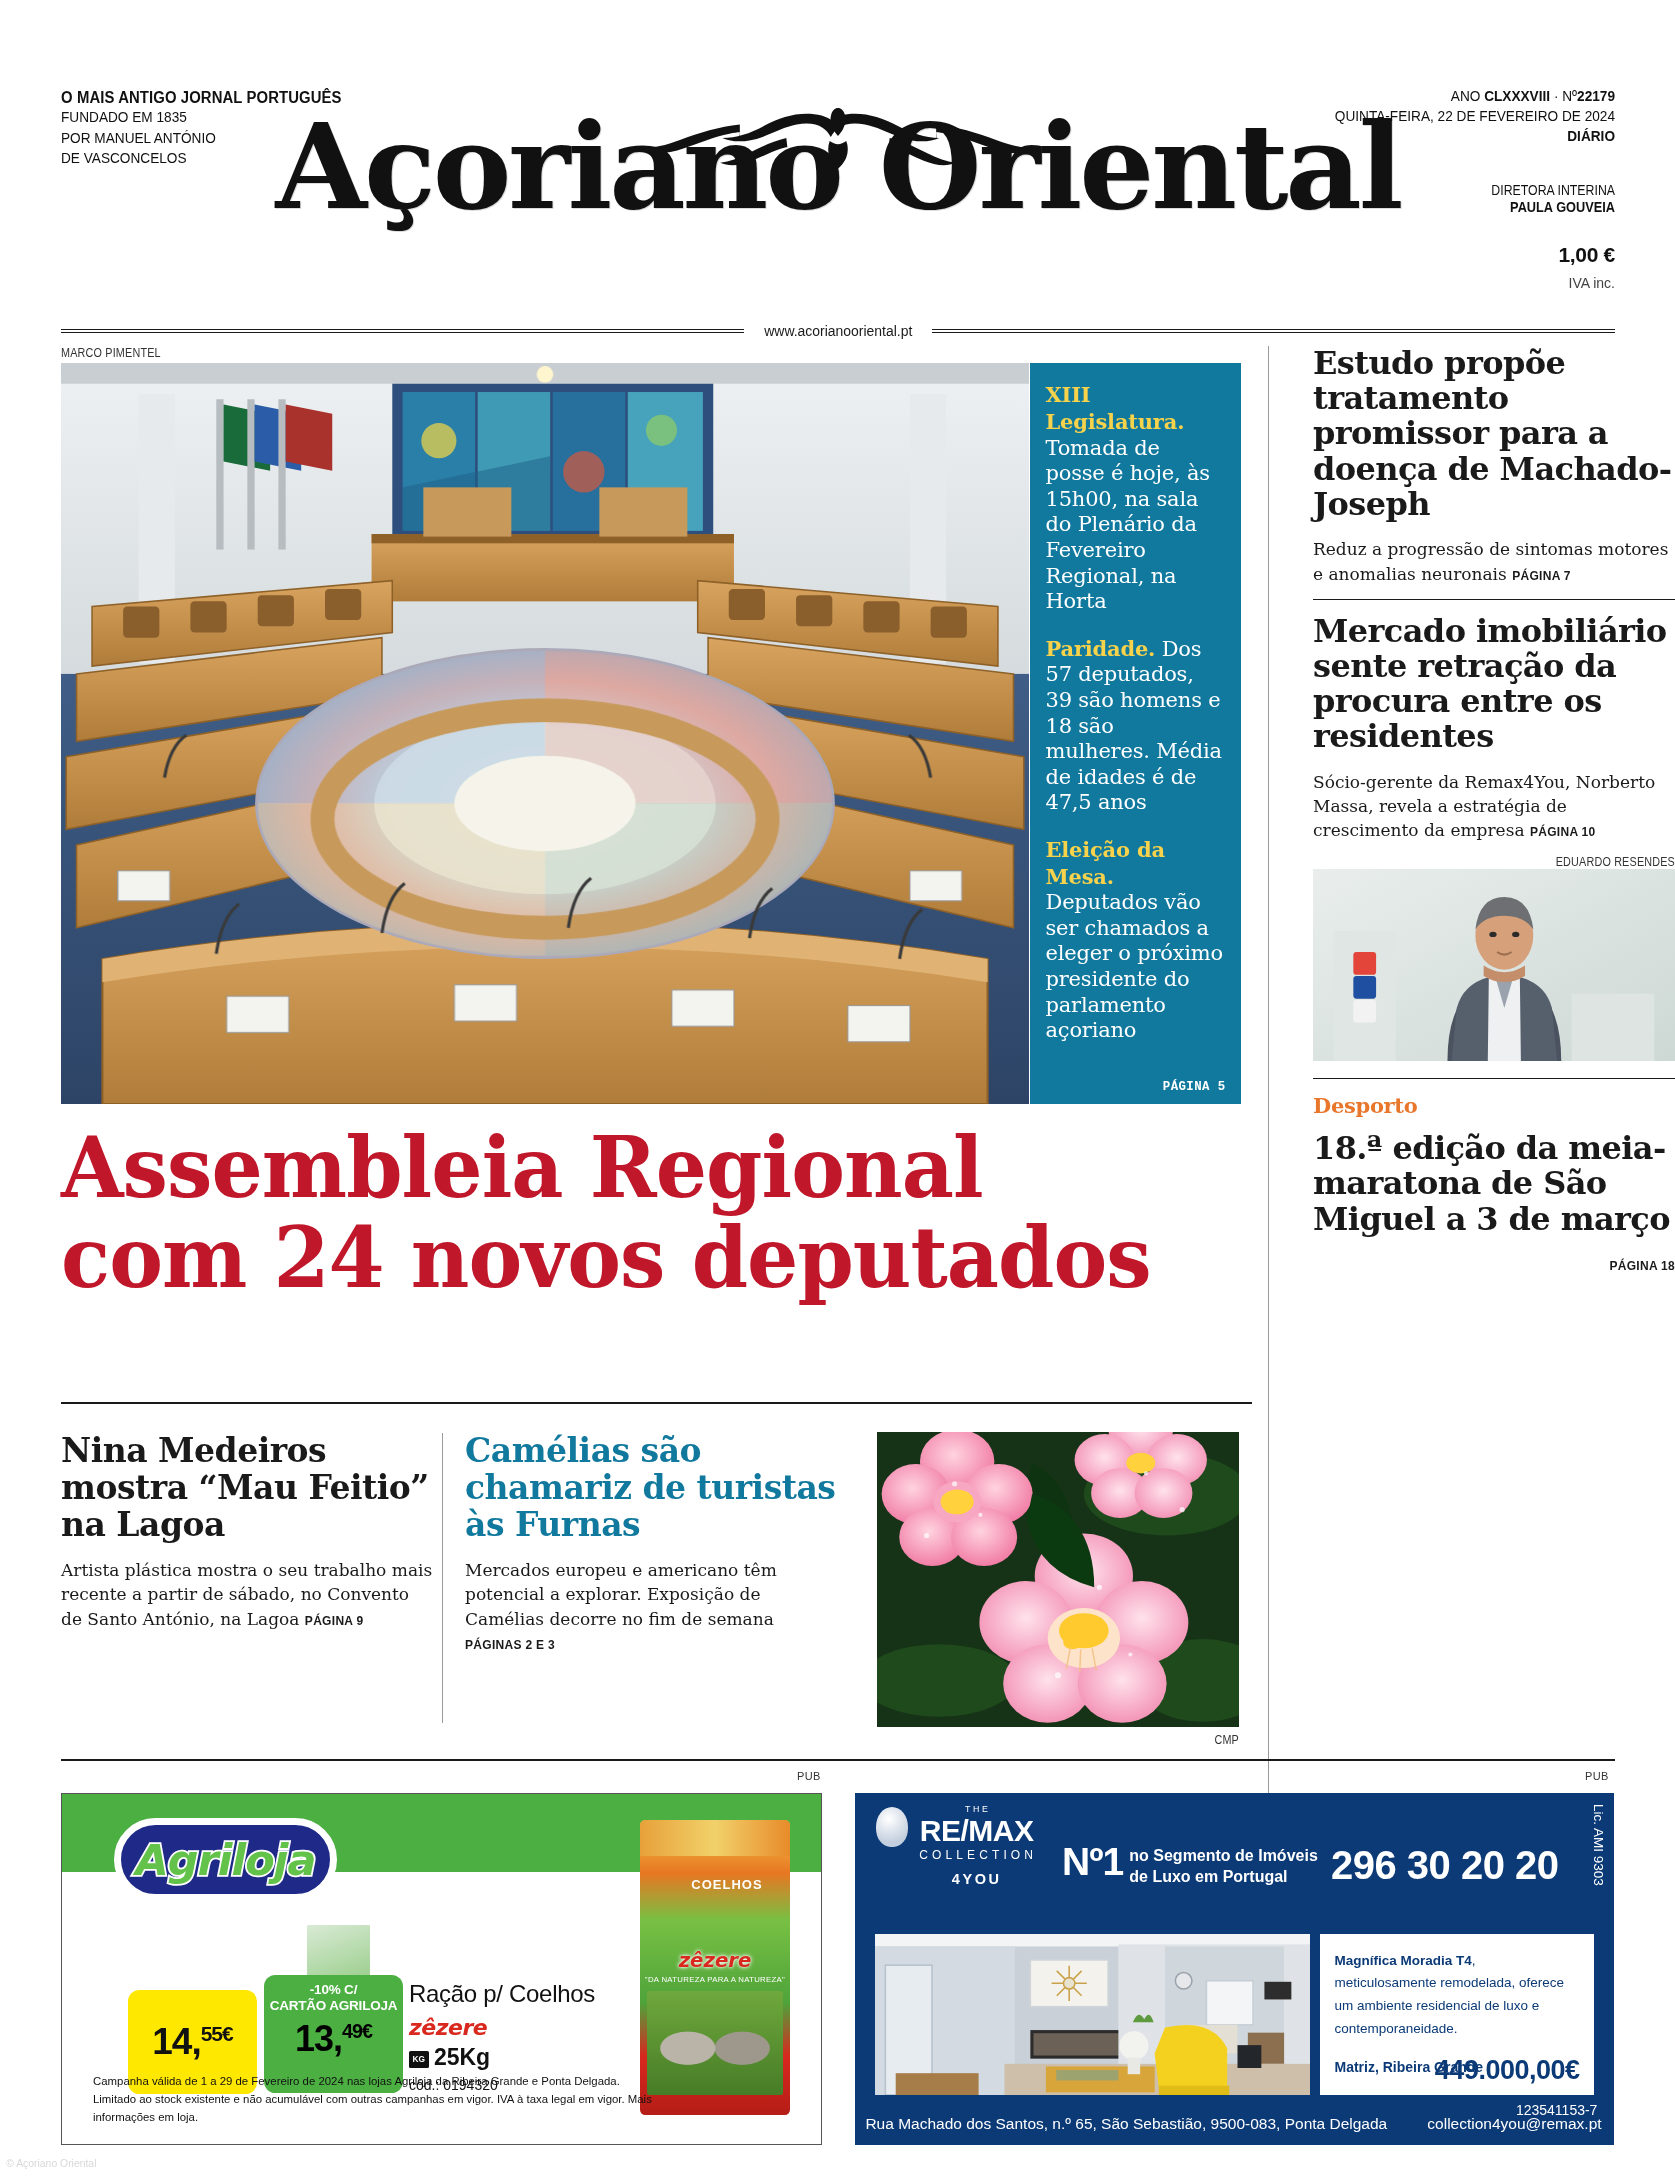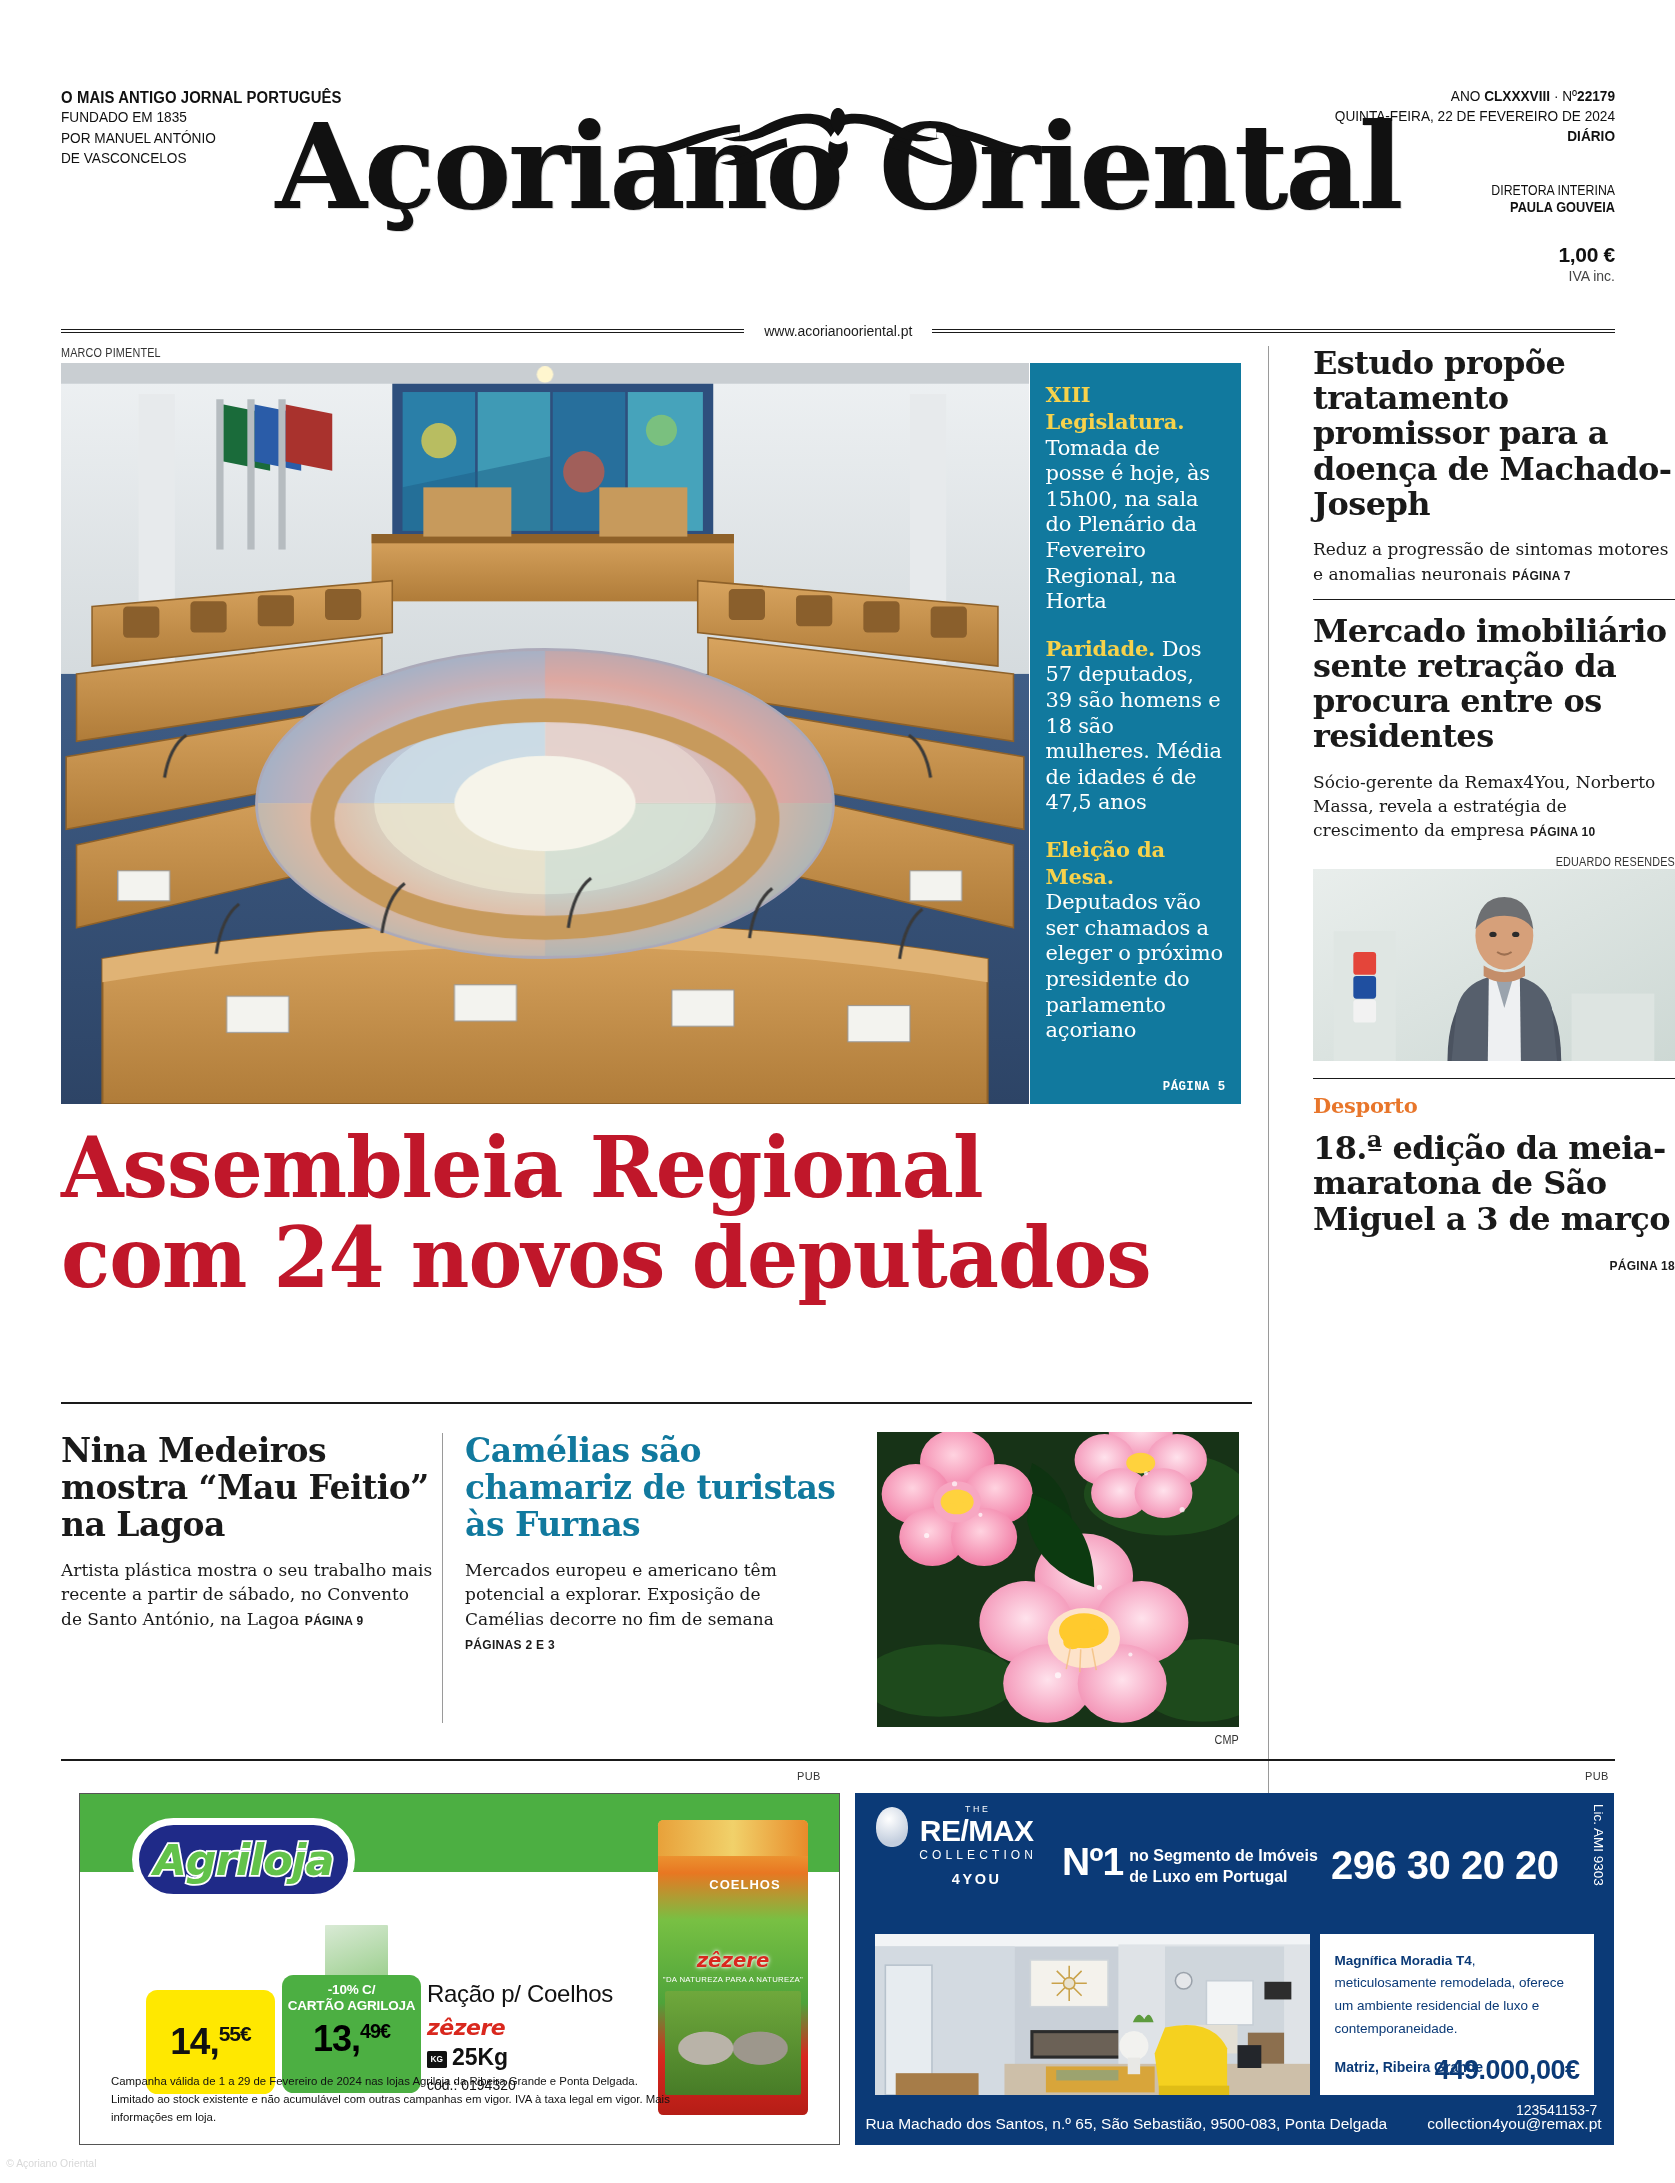--- a/index.html
+++ b/index.html
@@ -49,21 +49,21 @@
   }
   .mast-dir .d1 { font-size: 14px; color: #111; transform: scaleX(.88); transform-origin: right center; }
   .mast-dir .d2 { font-size: 14.5px; font-weight: 700; color: #111; margin-top: 1px;
       transform: scaleX(.88); transform-origin: right center; }
 
   .mast-price {
     position: absolute; right: 61px; top: 243px; width: 207px; text-align: right;
     font-family: "Liberation Sans Narrow", "Liberation Sans", sans-serif;
   }
   .mast-price .p1 { font-size: 21px; font-weight: 700; color: #111; letter-spacing:-0.3px; }
-  .mast-price .p2 { font-size: 14px; color: #444; margin-top: 1px; }
+  .mast-price .p2 { font-size: 14px; color: #444; margin-top: 8px; }
 
   
   .logo-wrap {
     position: absolute; left: 0; right: 0; top: 78px; height: 207px;
     display: flex; align-items: flex-start; justify-content: center;
     pointer-events: none;
   }
   .logo-text {
     font-family: "DejaVu Serif", serif;
     font-weight: 700;
@@ -180,21 +180,21 @@
   }
   .rail-photo { width: 362px; height: 192px; overflow: hidden; background: #c9d2d0; }
 
   
   .pub {
     font-family: "Liberation Sans Narrow", "Liberation Sans", sans-serif;
     font-size: 11px; color: #333; letter-spacing: 0.3px;
   }
   .ad-left {
     position: absolute; left: 61px; top: 1793px; width: 761px; height: 352px;
-    border: 1px solid #555; background: #fff; overflow: hidden; margin-left: 18px;
+    border: 1px solid #555; background: #fff; overflow: hidden;
   }
   .ad-right {
     position: absolute; left: 855px; top: 1793px; width: 759px; height: 352px;
     background: #0b3a77; overflow: hidden;
   }
 
   
   .agri-greenbar { position: absolute; left:0; top:0; width: 761px; height: 78px; background: #4caf42; }
   .agri-logo {
     position: absolute; left: 52px; top: 24px; width: 223px; height: 83px;

